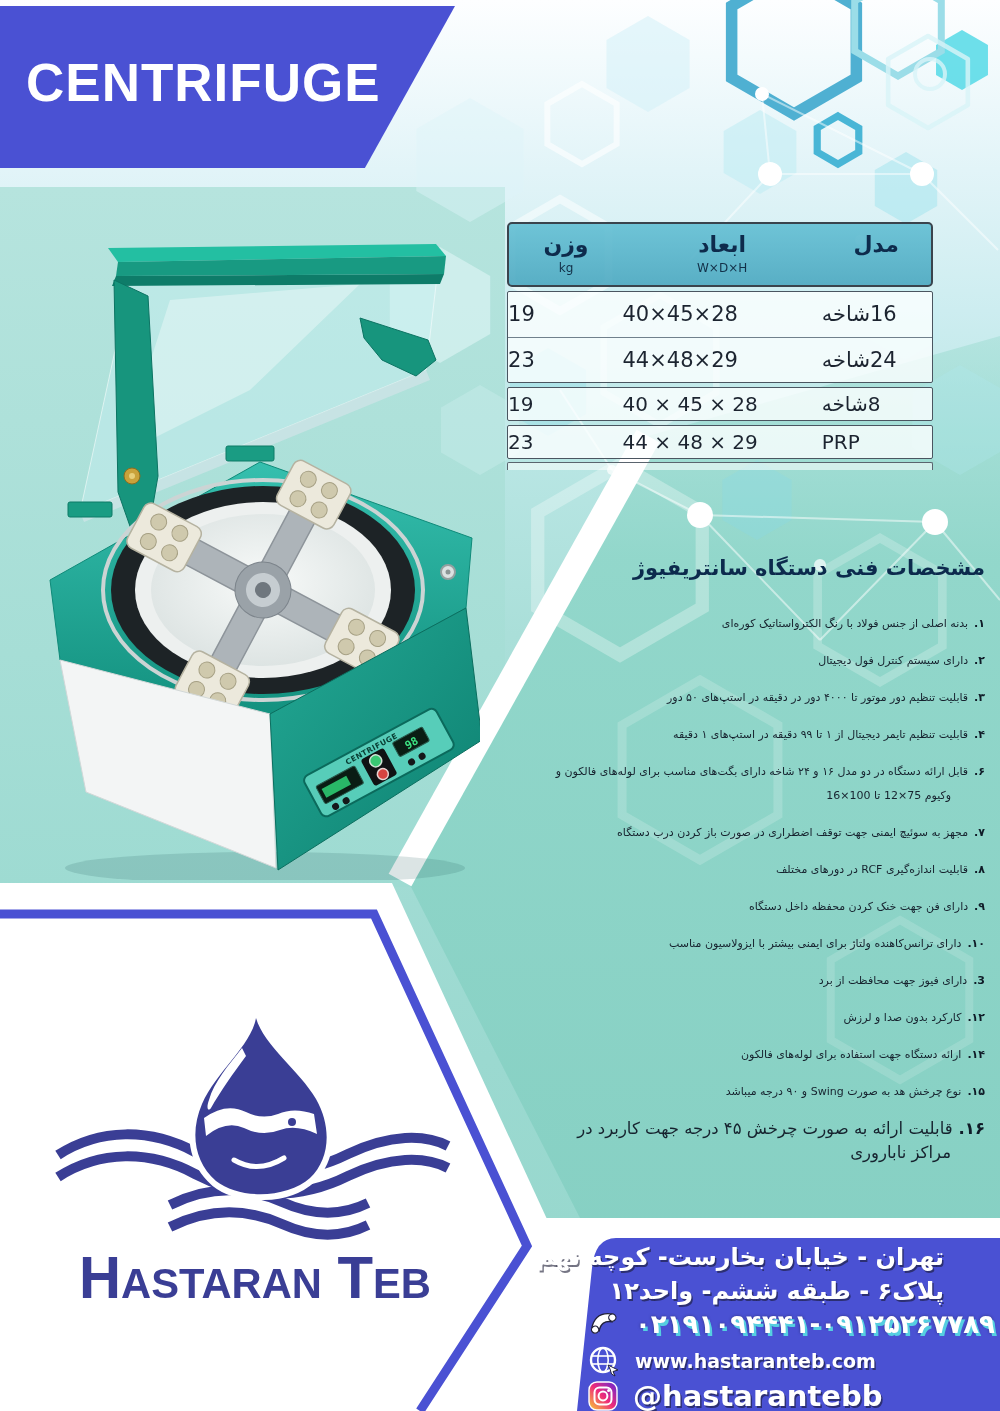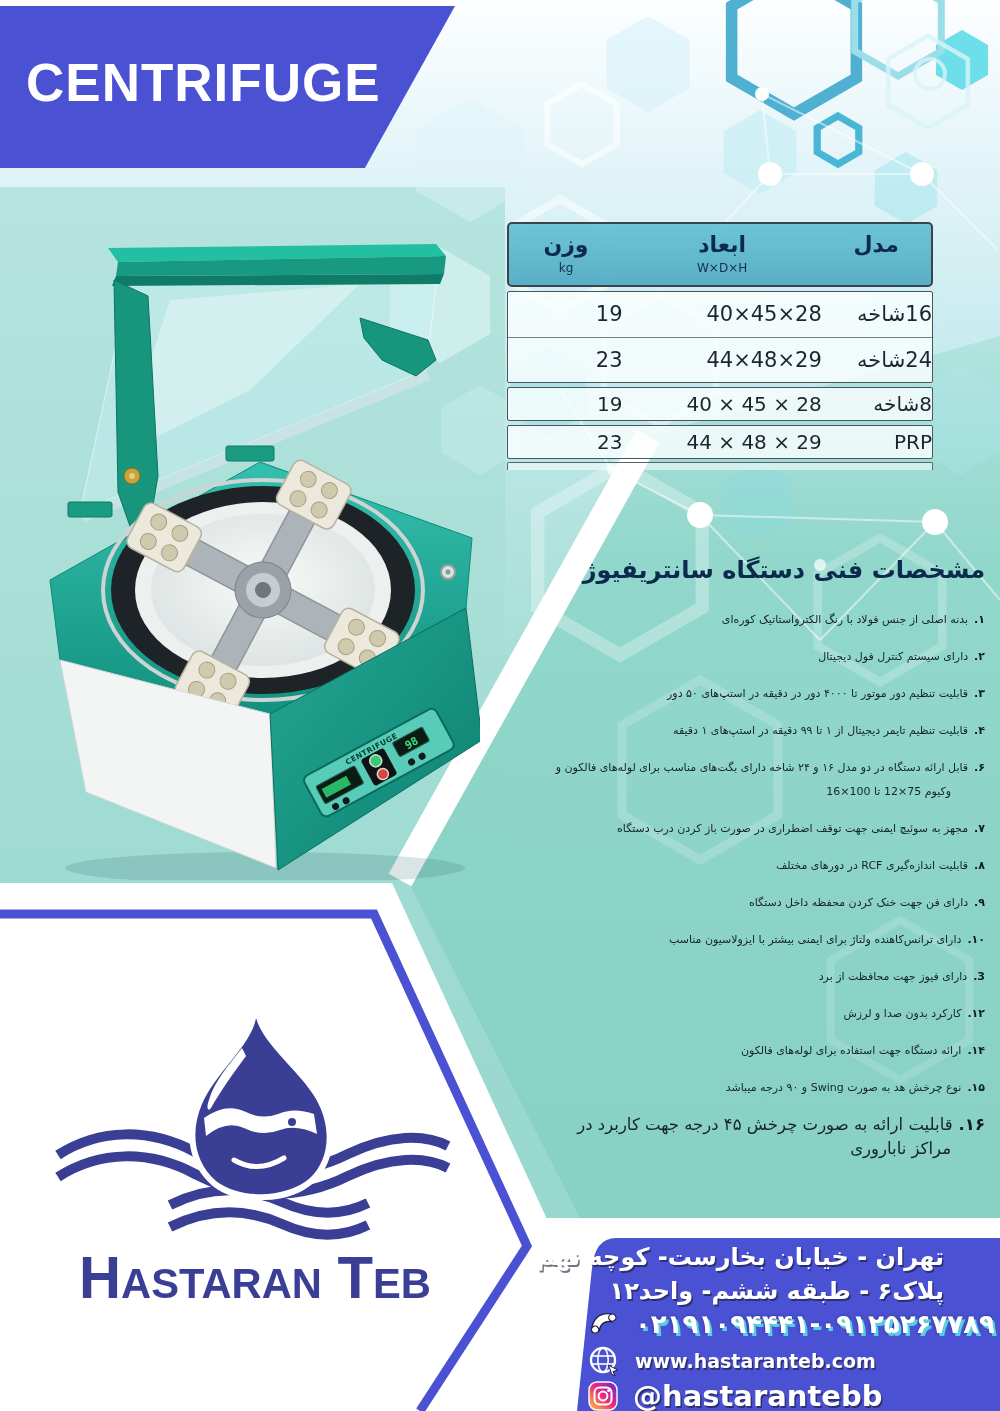--- a/index.html
+++ b/index.html
@@ -34,32 +34,32 @@
     background:linear-gradient(180deg,rgba(101,192,212,.92),rgba(72,166,191,.88));
   }
   .t-header .hc{ text-align:center; }
   .t-main{ font-size:22px; font-weight:bold; color:#0e2b4c; line-height:1.35; }
   .t-unit{ font-size:12px; color:#123048; line-height:1.4; min-height:20px; }
   .t-block{
     background:rgba(253,255,255,.8); border:1.5px solid #4a5560; border-radius:2px;
     margin-top:4px;
   }
   .t-row{ height:45px; font-size:21px; color:#1c2430; }
-  .t-row > div{ text-align:right;margin-left:19px; }
+  .t-row > div{ text-align:left; }
   .t-row + .t-row{ border-top:1px solid #70808c; }
   .t-block.small .t-row{ height:32px; font-size:20px; }
   .ltr{ direction:ltr; unicode-bidi:isolate; }
   .t-strip{
     height:8px; margin-top:3px; border:1.5px solid #5a646e; border-bottom:none;
     border-radius:2px 2px 0 0; background:rgba(255,255,255,.55);
   }
 
   
   .specs{ position:absolute; left:540px; top:556px; width:445px; direction:rtl; text-align:right; }
-  .specs h2{ font-size:24px; font-weight:bold; color:#0c2a4d; margin-bottom:24px; }
+  .specs h2{ font-size:21px; font-weight:bold; color:#0c2a4d; margin-bottom:32px; }
   .specs ol{ list-style:none; }
   .specs li{
     font-size:11px; line-height:24px; color:#16222e; margin-bottom:13px;
     padding-right:34px; text-indent:-34px;
   }
   .specs .num{ font-weight:bold; color:#0f1b27; margin-left:6px; }
 
   
   .wordmark{
     position:absolute; left:25px; top:1243px; width:460px; text-align:center;

